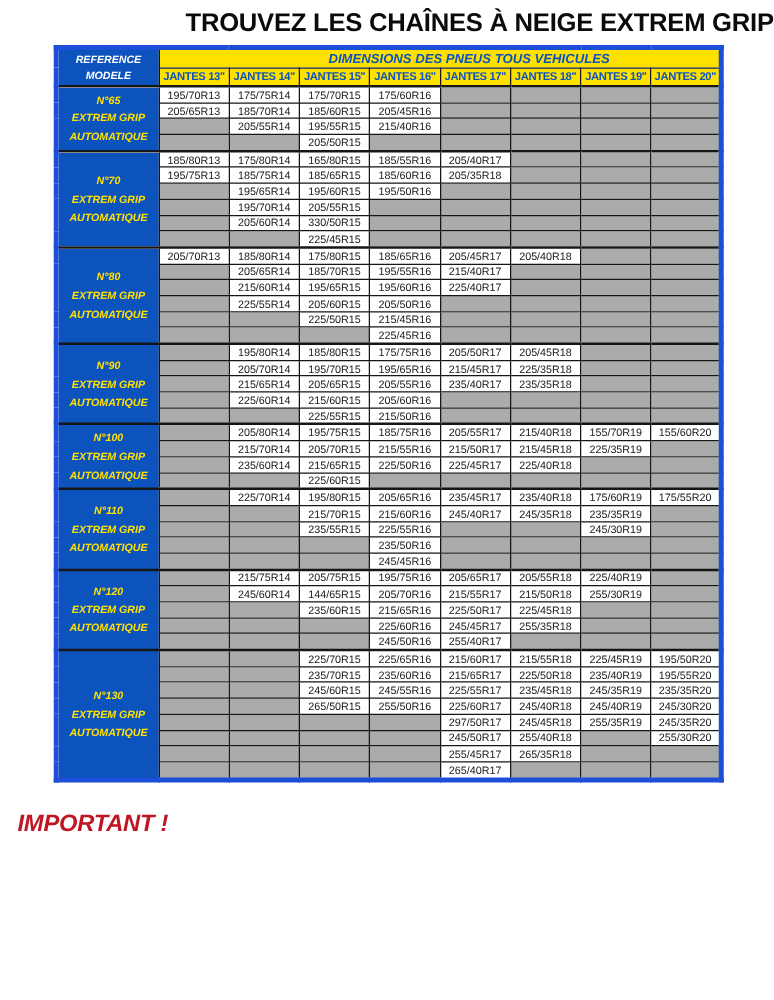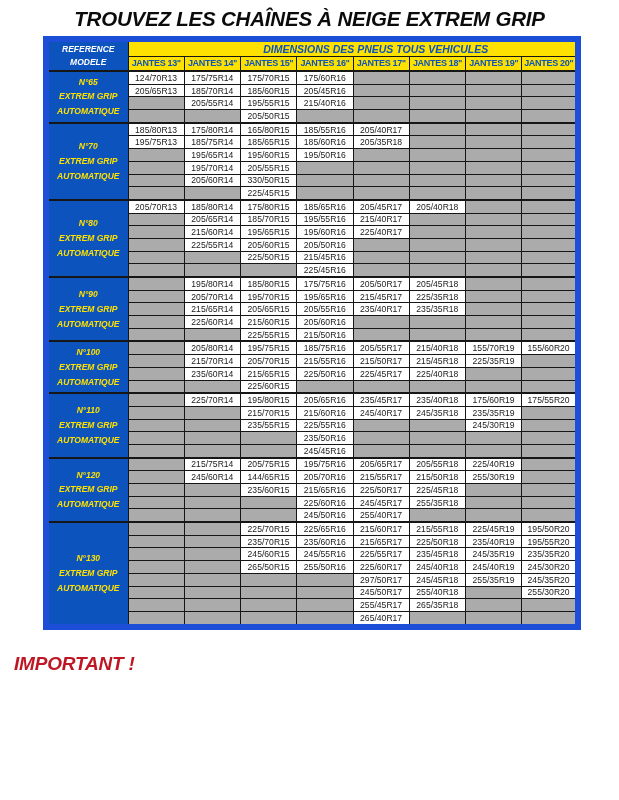--- a/index.html
+++ b/index.html
@@ -3,33 +3,33 @@
 <meta charset="utf-8">
 <style>
   html,body{margin:0;padding:0;}
   body{
     width:619px;height:800px;background:#fff;
     font-family:"Liberation Sans",sans-serif;
     -webkit-font-smoothing:antialiased;
     position:relative;overflow:hidden;
   }
   .title{
-    margin-top:6px;text-align:center;color:#0b0b0b;
-    font-weight:bold;font-style:italic;font-size:20.5px;line-height:1.22;
+    margin-top:6px;text-align:right;color:#0b0b0b;
+    font-weight:bold;font-size:20.5px;line-height:1.22;
     letter-spacing:-0.2px;
   }
   .tbl-wrap{margin:5px 0 0 43px;}
   table{
     border-collapse:collapse;table-layout:fixed;width:532px;
   }
   th,td{
     border:1px solid #161616;padding:0;text-align:center;vertical-align:middle;
     overflow:hidden;white-space:nowrap;
   }
-  table{border:6px solid #1d4ed8;}
+  table{border:4px solid #1d4ed8;}
   col.c-ref{width:82px;}
   col.c-d{width:56.25px;}
   th.ref-th{
     background:var(--blue);color:#fff;font-style:italic;font-weight:bold;
     font-size:8.5px;line-height:1.5;height:28px;
   }
   th.dim-th{
     background:var(--yellow);color:var(--blue);font-style:italic;font-weight:bold;
     font-size:10.5px;height:13px;padding-left:48px;
   }
@@ -90,21 +90,21 @@
           <th class="jantes-th">JANTES 20''</th>
         </tr>
     </thead>
     <tbody id="tbl-body">
         <tr class="sec-start">
           <td class="refcell" rowspan="4">
             <div>N°65</div>
             <div>EXTREM GRIP</div>
             <div>AUTOMATIQUE</div>
           </td>
-          <td class="filled">124/70R13</td>
+          <td class="filled">195/70R13</td>
           <td class="filled">175/75R14</td>
           <td class="filled">175/70R15</td>
           <td class="filled">175/60R16</td>
           <td class="empty"></td>
           <td class="empty"></td>
           <td class="empty"></td>
           <td class="empty"></td>
         </tr>
         <tr>
           <td class="filled">205/65R13</td>

